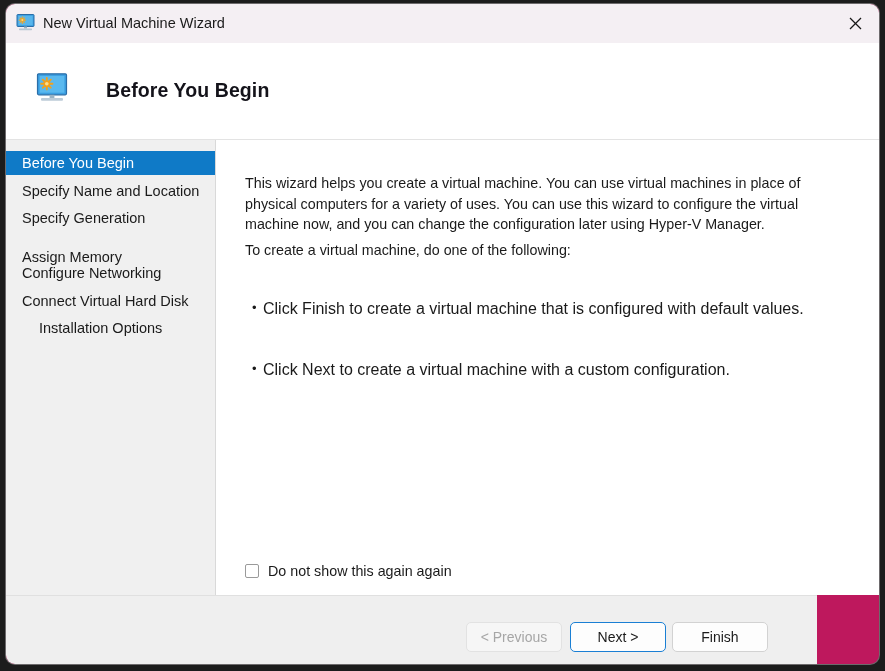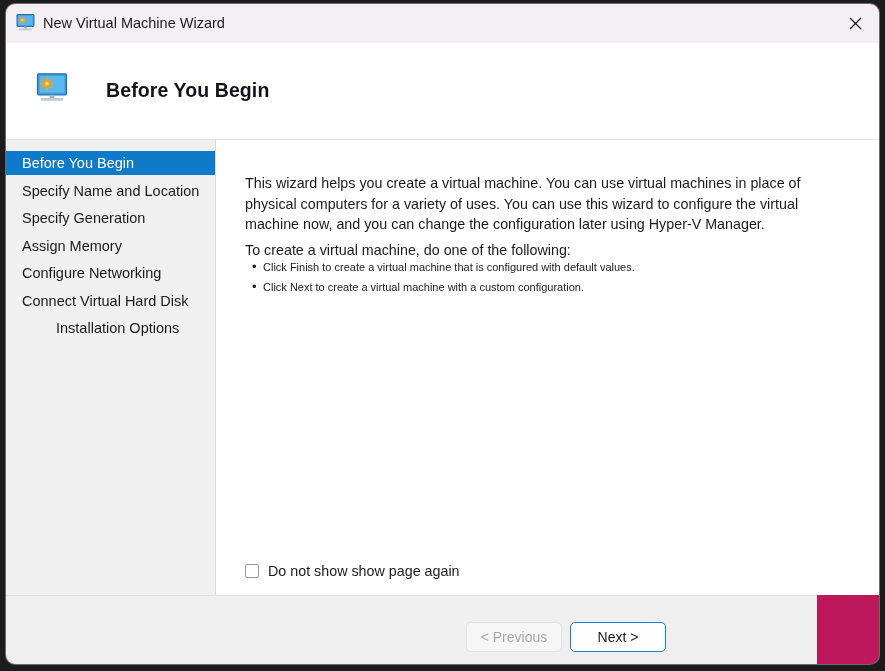--- a/index.html
+++ b/index.html
@@ -117,21 +117,21 @@
     width: 209px;
     height: 24px;
     font-size: 14.5px;
     color: #1a1a1a;
     line-height: 24px;
     padding-left: 16px;
     box-sizing: border-box;
     white-space: nowrap;
     cursor: default;
   }
-  .nav-item.indent { padding-left: 50px; }
+  .nav-item.indent { padding-left: 33px; }
   .nav-item.selected {
     background: #0f7ac7;
     color: #ffffff;
   }
 
   
   #content {
     position: absolute;
     left: 210px;
     top: 0;
@@ -161,26 +161,27 @@
   #bullets {
     position: absolute;
     left: 29px;
     top: 118px;
     width: 600px;
     margin: 0;
     padding: 0;
     list-style: none;
   }
   #bullets li {
-    font-size: 11px;
+    font-size: 16px;
     color: #1a1a1a;
     line-height: 19.5px;
     padding-left: 18px;
     position: relative;
     white-space: nowrap;
+    margin-top: 41px;
   }
   #bullets li::before {
     content: "\2022";
     position: absolute;
     left: 7px;
     top: -1px;
     font-size: 13px;
   }
 
   
@@ -328,21 +329,21 @@
     <div id="sidebar">
       <div class="nav-item selected" style="top:11px;">
         <span>Before You Begin</span>
       </div>
       <div class="nav-item" style="top:39px;">
         <span>Specify Name and Location</span>
       </div>
       <div class="nav-item" style="top:66px;">
         <span>Specify Generation</span>
       </div>
-      <div class="nav-item" style="top:94px;">
+      <div class="nav-item" style="top:105px;">
         <span>Assign Memory</span>
       </div>
       <div class="nav-item" style="top:121px;">
         <span>Configure Networking</span>
       </div>
       <div class="nav-item" style="top:149px;">
         <span>Connect Virtual Hard Disk</span>
       </div>
       <div class="nav-item indent" style="top:176px;">
         <span>Installation Options</span>
@@ -352,28 +353,31 @@
     <div id="content">
       <p id="para1">This wizard helps you create a virtual machine. You can use virtual machines in place of physical computers for a variety of uses. You can use this wizard to configure the virtual machine now, and you can change the configuration later using Hyper-V Manager.</p>
       <p id="para2">To create a virtual machine, do one of the following:</p>
       <ul id="bullets">
         <li>Click Finish to create a virtual machine that is configured with default values.</li>
         <li>Click Next to create a virtual machine with a custom configuration.</li>
       </ul>
 
       <div id="checkbox-row">
         <span id="checkbox-box"></span>
-        <span id="checkbox-label">Do not show show page again</span>
+        <span id="checkbox-label">Do not show this again again</span>
       </div>
     </div>
 
   </div>
 
   <div id="footer">
     <div class="btn" id="btn-previous">
       <span>&lt; Previous</span>
     </div>
     <div class="btn" id="btn-next">
       <span>Next &gt;</span>
     </div>
+    <div class="btn" id="btn-finish">
+      <span>Finish</span>
+    </div>
   </div>
 
 </div>
 
 </body></html>

